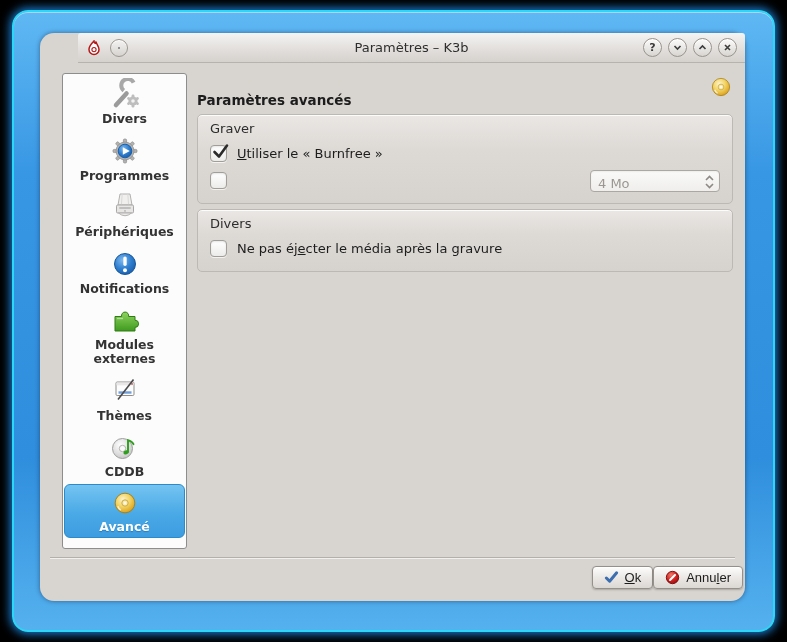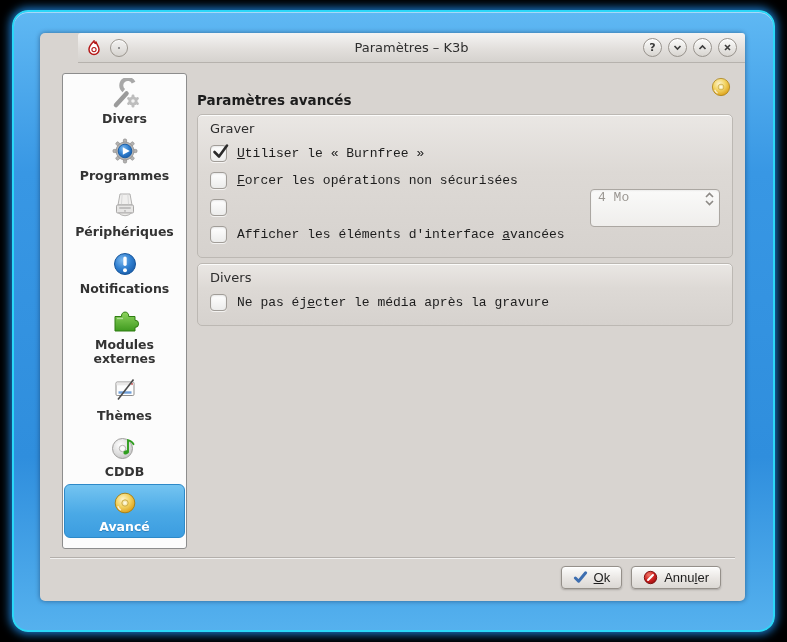--- a/index.html
+++ b/index.html
@@ -6,21 +6,21 @@
   html,body { width:787px; height:642px; overflow:hidden; }
   body { background:#000; position:relative; font-family:"DejaVu Sans","Liberation Sans",sans-serif; }
 
   
   .frame { position:absolute; left:12px; top:10px; width:763px; height:622px;
     border-radius:16px; border:2px solid #2bd7f8;
     background:linear-gradient(180deg,#5fb8f3 0%,#3897e4 26%,#2f8edd 72%,#55b1ee 100%);
     box-shadow:0 0 10px 2px rgba(30,140,235,.9), inset 0 1px 0 rgba(255,255,255,.45); }
 
   .window { position:absolute; left:26px; top:21px; right:28px; bottom:29px;
-    background:#d8d4d0; border-radius:5px; box-shadow:0 0 5px rgba(0,10,40,.45);padding-left:38px; }
+    background:#d8d4d0; border-radius:14px; box-shadow:0 0 5px rgba(0,10,40,.45);padding-left:38px; }
 
   
   .titlebar { position:relative; height:30px; border-radius:3px 3px 0 0;
     background:linear-gradient(180deg,#f5f4f3 0%,#e2dfdc 55%,#d5d2ce 100%);
     border-bottom:1px solid #b6b2ad; display:flex; align-items:center; padding:0 8px; }
   .tb-title { position:absolute; left:0; right:0; text-align:center; font-size:13px; color:#2e2e2e; pointer-events:none; }
   .tb-left { display:flex; align-items:center; gap:8px; }
   .tb-right { display:flex; align-items:center; gap:6px; margin-left:auto; }
   .tb-btn { width:19px; height:19px; border-radius:50%;
     background:linear-gradient(180deg,#fcfcfb,#d8d5d1); border:1px solid #98938d;
@@ -53,39 +53,39 @@
   .main-header { display:flex; align-items:center; height:26px; }
   .main-title { font-weight:bold; font-size:13.5px; color:#1c1c1c; flex:1;margin-top:26px; }
   .header-cd { width:24px; height:24px; }
 
   .group { margin-top:14px; border:1px solid #bcb8b3; border-radius:5px;
     background:linear-gradient(180deg,#eae7e4 0%,#ddd9d5 40%,#d6d2ce 100%);
     box-shadow:inset 0 1px 0 rgba(255,255,255,.85); padding:3px 12px 9px; }
   .group + .group { margin-top:5px; }
   .group-title { font-size:13px; color:#2d2d2d; height:22px; line-height:22px; }
 
-  .row { display:flex; align-items:center; height:27px; font-size:13px; color:#1d1d1d;font-family:Liberation Mono, monospace; }
+  .row { display:flex; align-items:center; height:27px; font-size:13px; color:#1d1d1d; }
   .checkbox { width:17px; height:17px; flex:none; margin-right:10px; position:relative;
     border:1px solid #a19d98; border-radius:4px;
     background:linear-gradient(180deg,#ffffff,#ececeb);
     box-shadow:inset 0 1px 2px rgba(0,0,0,.10), 0 1px 0 rgba(255,255,255,.7); }
   .tick { position:absolute; left:0px; top:-4px; width:19px; height:19px; display:none; }
   .checkbox.checked .tick { display:block; }
   .mn { text-decoration:underline; }
 
-  .spinbox { margin-left:auto; width:130px; height:38px; display:flex; align-items:flex-start;
+  .spinbox { margin-left:auto; width:130px; height:22px; display:flex; align-items:flex-end;
     border:1px solid #aba7a2; border-radius:4px; padding:0 4px 0 7px;
     background:linear-gradient(180deg,#fafaf9,#efeeec);
     box-shadow:inset 0 1px 2px rgba(0,0,0,.06); color:#9b9792; font-size:13px; }
   .spin-arrows { margin-left:auto; width:11px; height:18px; }
 
   
   .footer-sep { position:absolute; left:10px; right:10px; top:493px; height:1px;
     background:#b3afab; box-shadow:0 1px 0 rgba(255,255,255,.65); }
-  .footer { position:absolute; right:24px; top:502px; display:flex; gap:9px; }
+  .footer { position:absolute; right:2px; top:502px; display:flex; }
   .btn { display:flex; align-items:center; gap:6px; height:23px; padding:0 11px;
     border-radius:4px; border:1px solid #95908a;
     background:linear-gradient(180deg,#fdfdfc 0%,#e9e6e3 55%,#dbd8d4 100%);
     box-shadow:inset 0 1px 0 #fff, 0 1px 2px rgba(0,0,0,.22);
     font-size:13px; color:#1d1d1d; cursor:default; }
   .btn-icon { width:15px; height:15px; flex:none; }
 </style>
 </head>
 <body>
 
@@ -264,46 +264,34 @@
           <div class="row">
             <span class="checkbox checked">
               <svg class="tick" viewBox="0 0 19 19">
                   <path d="M3.5 10 L8 14.5 L16 3.5" fill="none" stroke="#2b2b2b" stroke-width="2.6" stroke-linecap="round" stroke-linejoin="round"></path>
                 </svg>
             </span>
             <span><span></span><span class="mn">U</span><span>tiliser le « Burnfree »</span></span>
           </div>
 
 
-          <div class="row">
-            <span class="checkbox">
-              
-            </span>
-            <span><span></span><span class="mn">F</span><span>orcer les opérations non sécurisées</span></span>
-          </div>
 
           <div class="row">
             <span class="checkbox">
               
             </span>
             <span class="spinbox">
               <span>4 Mo</span>
               <svg class="spin-arrows" viewBox="0 0 11 18">
                 <path d="M2 7 L5.5 3.5 L9 7" fill="none" stroke="#8d8a86" stroke-width="1.6"></path>
                 <path d="M2 11 L5.5 14.5 L9 11" fill="none" stroke="#8d8a86" stroke-width="1.6"></path>
               </svg>
             </span>
           </div>
 
-          <div class="row">
-            <span class="checkbox">
-              
-            </span>
-            <span><span>Afficher les éléments d'interface </span><span class="mn">a</span><span>vancées</span></span>
-          </div>
         </div>
 
         <div class="group">
           <div class="group-title">Divers</div>
 
           <div class="row">
             <span class="checkbox">
               
             </span>
             <span><span>Ne pas éj</span><span class="mn">e</span><span>cter le média après la gravure</span></span>

